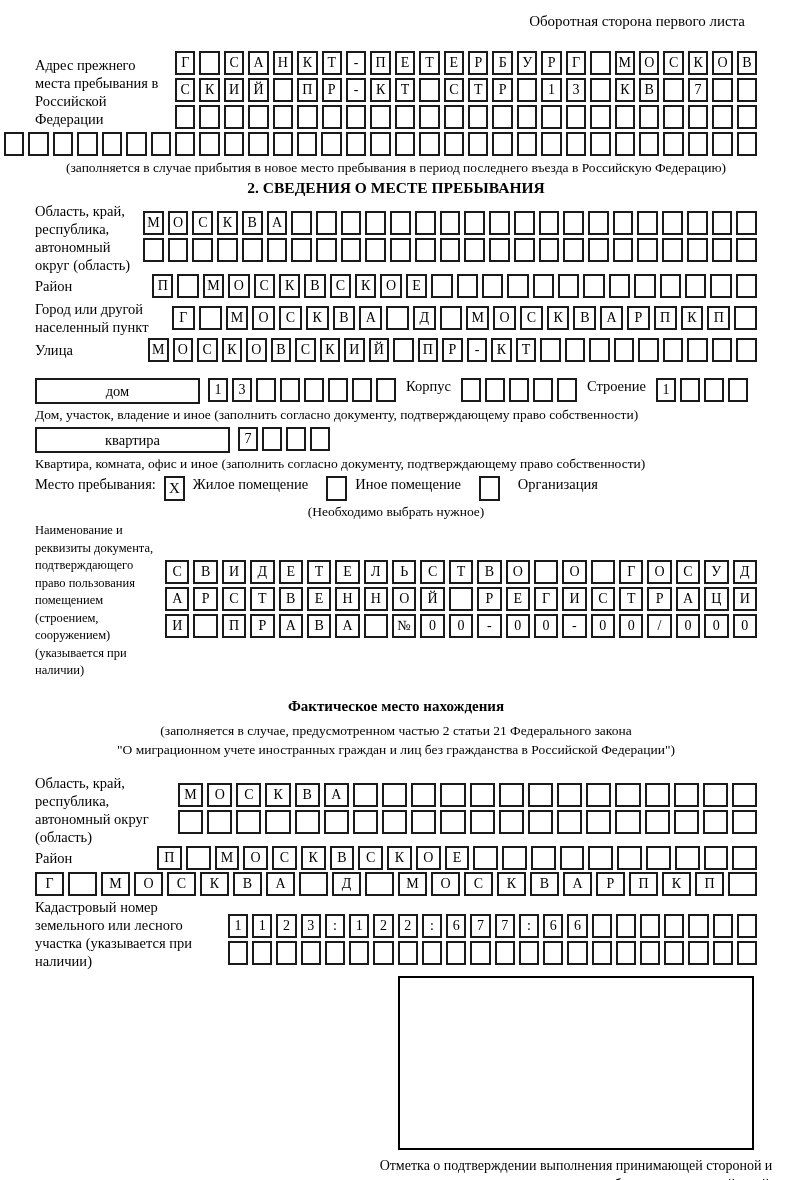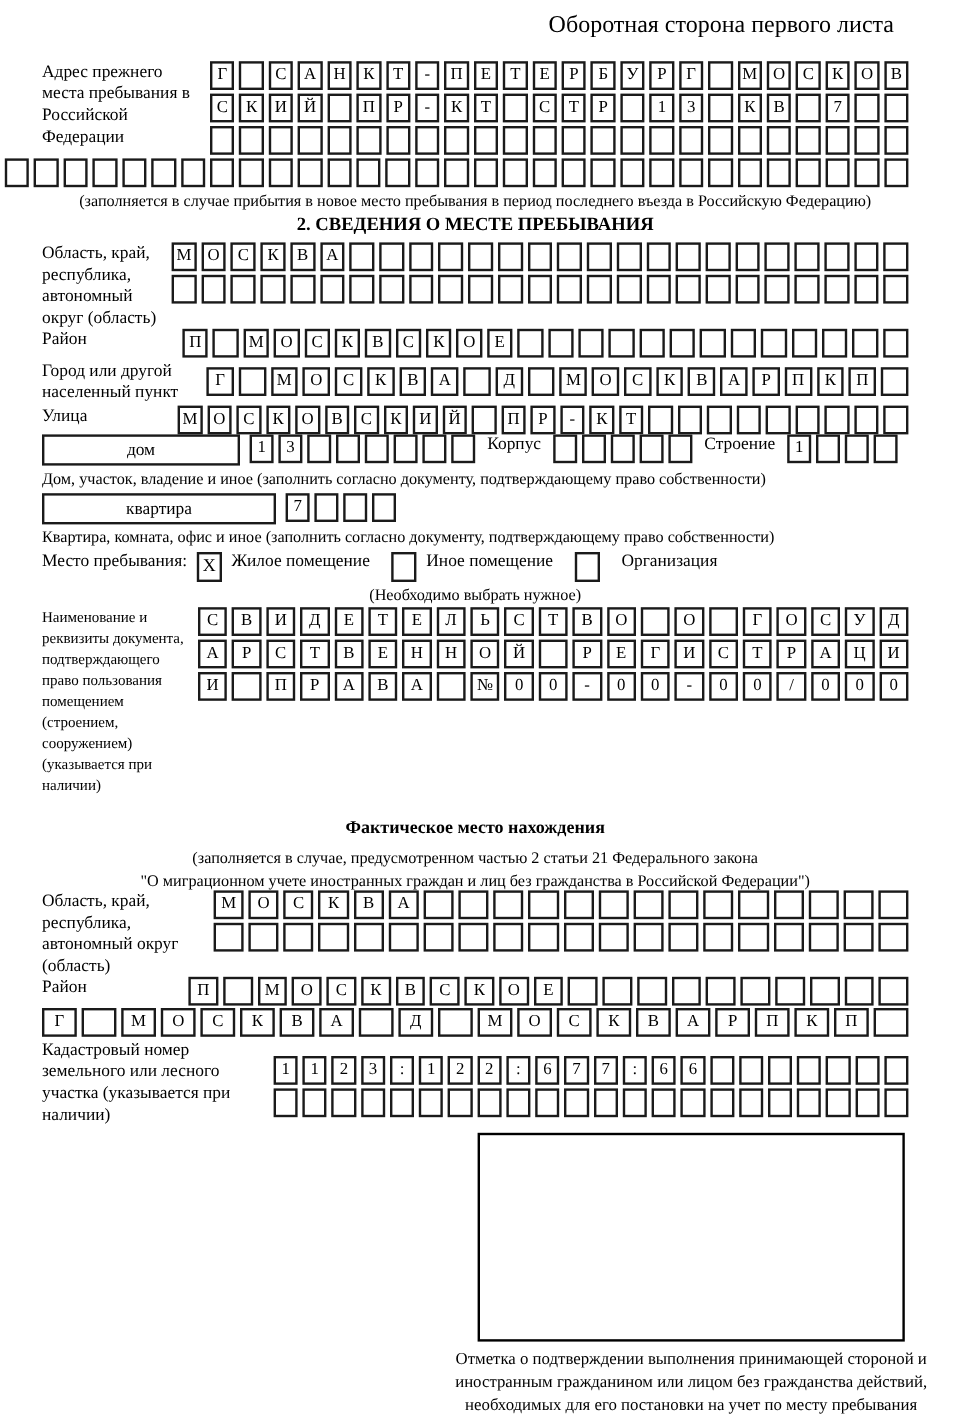--- a/index.html
+++ b/index.html
@@ -3,23 +3,23 @@
 <meta charset="utf-8">
 <style>
   * { box-sizing: border-box; }
   html,body { margin:0; padding:0; }
   body {
     width:800px; height:1180px; overflow:hidden;
     background:#ffffff; color:#000;
     font-family:"Liberation Serif","DejaVu Serif",serif;
     padding:12px 43px 0 35px;
   }
-  .title { text-align:right; font-size:20px; line-height:19px; margin-bottom:20px; padding-right:12px; }
-
-  .frow { display:flex; align-items:flex-start; }
+  .title { text-align:right; font-size:15px; line-height:19px; margin-bottom:20px; padding-right:12px; }
+
+  .frow { display:flex; align-items:center; }
   .frow.vcenter { align-items:center; }
   .flabel { flex:none; font-size:14.5px; line-height:18px; padding-right:8px; }
   .flabel.small { font-size:12.5px; line-height:17.5px; }
   .fcells { flex:1 1 auto; min-width:0; }
 
   .w140{width:140px} .w108{width:108px} .w117{width:117px} .w137{width:137px}
   .w113{width:113px} .w130{width:130px} .w143{width:143px} .w122{width:122px} .w193{width:193px}
 
   .cellrow { display:flex; gap:4px; margin-bottom:3px; }
   .cell {
@@ -47,21 +47,21 @@
   .cblabel { font-size:14.5px; flex:none; }
   .checkbox {
     width:21px; height:25px; border:2px solid #1a1a1a; flex:none;
     text-align:center; font-size:15px; line-height:21px;
   }
   .gap-lg { margin-left:10px; }
 
   .mt14 { margin-top:14px; }
   .mb0 { margin-bottom:0; }
   .mb2 { margin-bottom:2px; }
-  .mb4 { margin-bottom:0; }
+  .mb4 { margin-bottom:16px; }
 
   .stamp-wrap { margin-left:325px; width:432px; margin-top:6px; }
   .stamp-box { width:356px; height:174px; border:2px solid #000; margin:0 auto 6px auto; }
   .stamp-note { font-size:14px; line-height:19px; text-align:center; }
 </style>
 </head>
 <body>
 
 <div class="title">Оборотная сторона первого листа</div>
 

